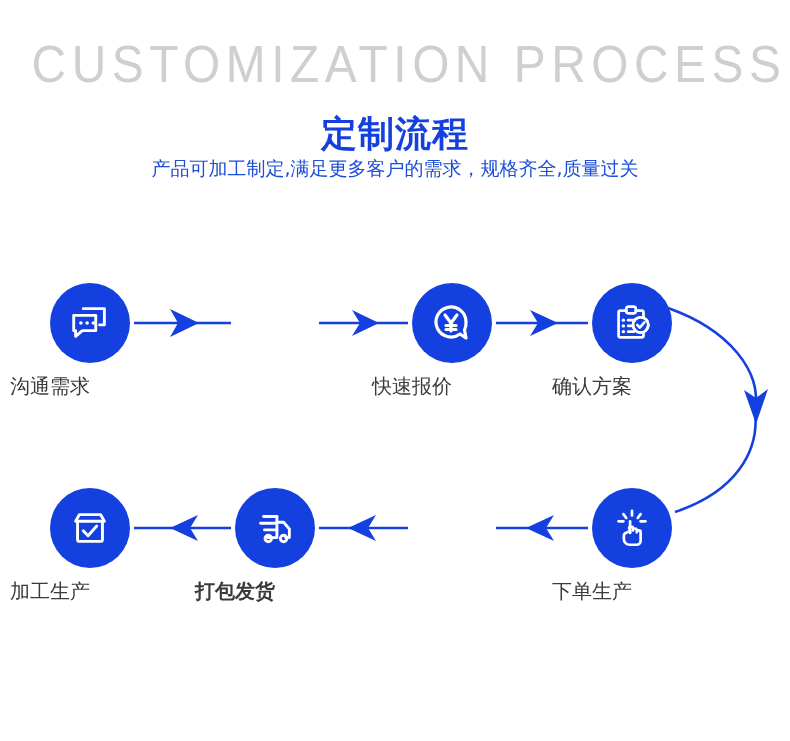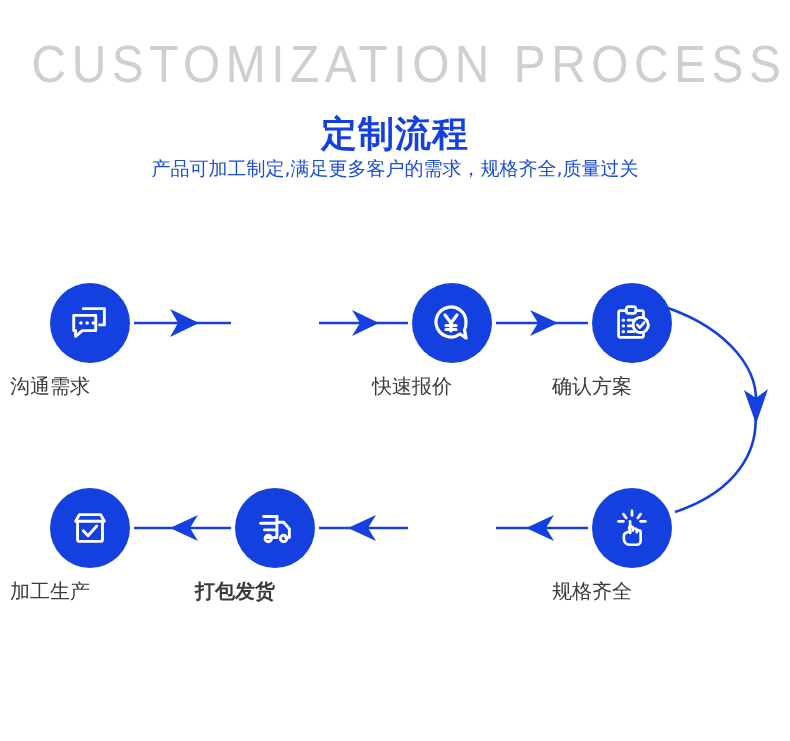--- a/index.html
+++ b/index.html
@@ -253,16 +253,16 @@
           <path d="M33 9.5 l-3 4"></path>
           <path d="M10 17 h5"></path>
           <path d="M38 17 h-5"></path>
 
           <path d="M22 17 v12"></path>
           <path d="M22 29 v-2 l-5 2.5 a3 3 0 0 0 -1.5 2.6 v3.4 a6 6 0 0 0 6 6 h7.5
                    a4 4 0 0 0 4 -4 v-9 a2 2 0 0 0 -4 0 v-2 a2 2 0 0 0 -4 0 v-2 a2 2 0 0 0 -4 0"></path>
         </svg>
       </span>
     </div>
-    <div class="step-label">规格齐全</div>
+    <div class="step-label">下单生产</div>
   </div>
 
 </div>
 
 </body></html>

